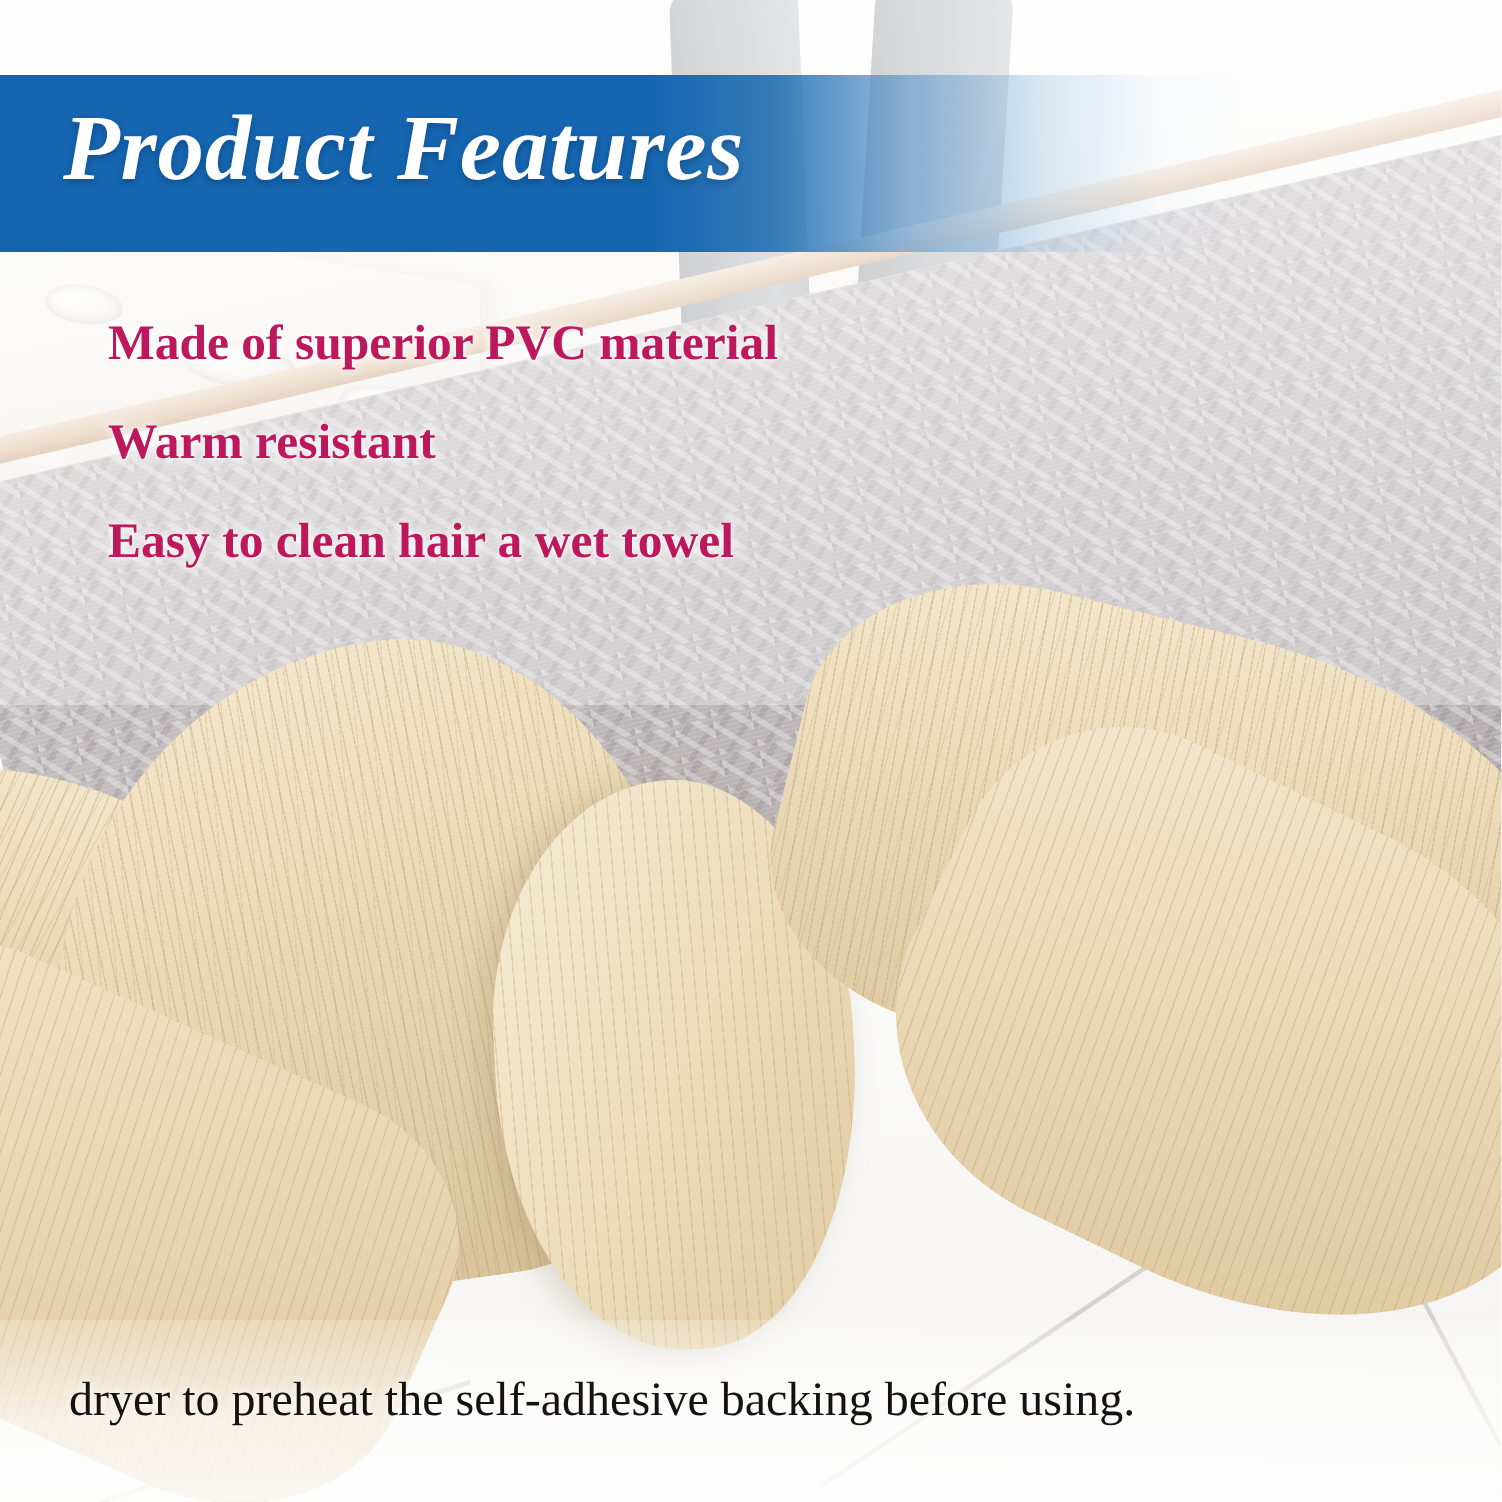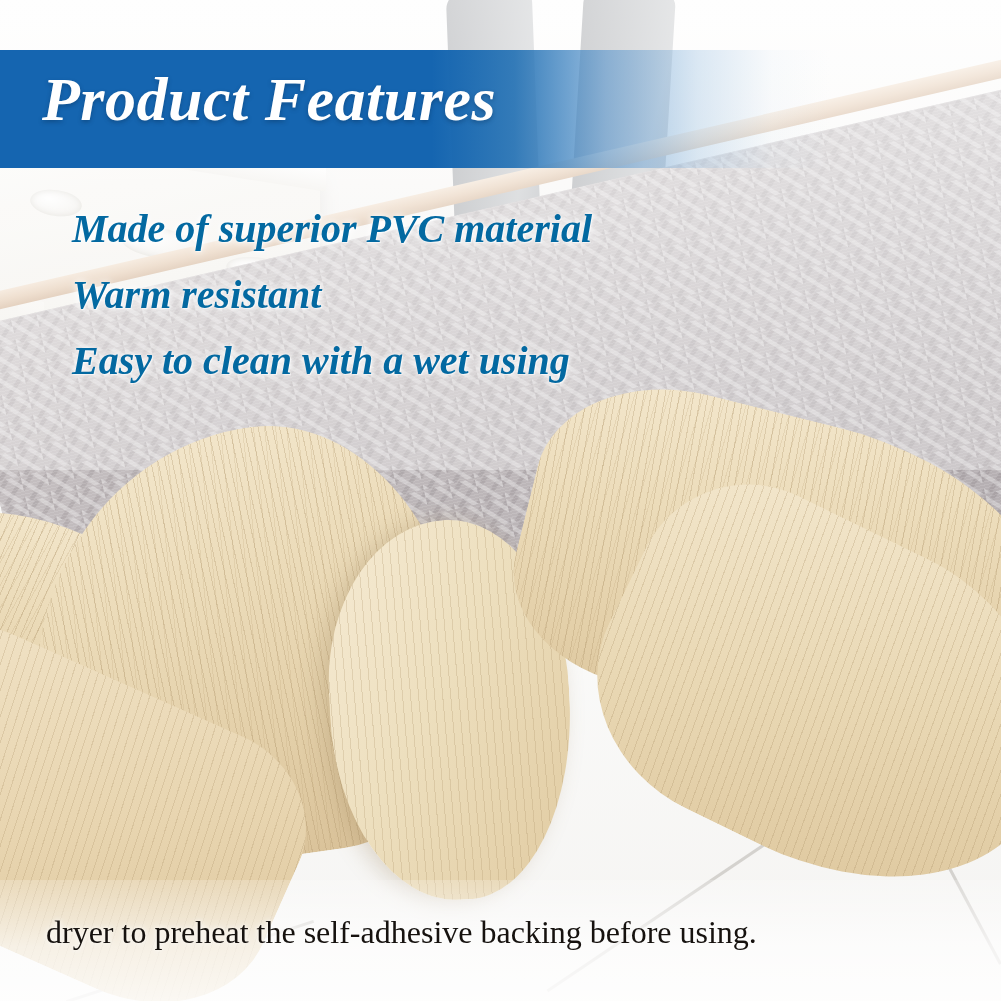--- a/index.html
+++ b/index.html
@@ -104,22 +104,22 @@
       #1565b0 0%, #1565b0 52%, rgba(33,112,180,.90) 62%,
       rgba(90,150,205,.62) 73%, rgba(150,190,225,.34) 84%,
       rgba(210,228,242,.12) 93%, rgba(255,255,255,0) 100%);}
   .banner-title{position:absolute;left:42px;top:68px;
     font-family:"Liberation Serif",serif;font-style:italic;font-weight:700;
     font-size:62px;line-height:1;color:#ffffff;letter-spacing:.5px;
     text-shadow:0 2px 4px rgba(10,50,90,.45);white-space:nowrap;}
 
   
   .features{position:absolute;left:72px;top:196px;width:640px;}
-  .feature-line{font-family:"Liberation Serif",serif;font-style:italic;font-weight:700;
-    font-size:40px;line-height:66px;color:#0369a1;white-space:nowrap;
+  .feature-line{font-family:"Liberation Serif",serif;font-weight:700;
+    font-size:33px;line-height:66px;color:#be185d;white-space:nowrap;
     text-shadow:
       0 0 6px rgba(255,255,255,.95),
       0 0 12px rgba(255,255,255,.80),
       1px 1px 0 rgba(255,255,255,.55);}
 
   
   .prompt{position:absolute;left:46px;top:906px;width:920px;
     font-family:"Liberation Serif",serif;font-weight:400;
     font-size:32px;line-height:53px;color:#16120f;letter-spacing:0px;
     text-shadow:0 0 5px rgba(255,255,255,.9),0 0 10px rgba(255,255,255,.7);}
@@ -207,20 +207,20 @@
   </div>
 
   <div class="wash-bottom"></div>
 
   <div class="banner"></div>
   <div class="banner-title">Product Features</div>
 
   <div class="features">
     <div class="feature-line">Made of superior PVC material</div>
     <div class="feature-line">Warm resistant</div>
-    <div class="feature-line">Easy to clean with a wet using</div>
+    <div class="feature-line">Easy to clean hair a wet towel</div>
   </div>
 
   <div class="prompt">
     <span>dryer to preheat the self-adhesive backing before using.</span>
   </div>
 
 </div>
 
 </body></html>

